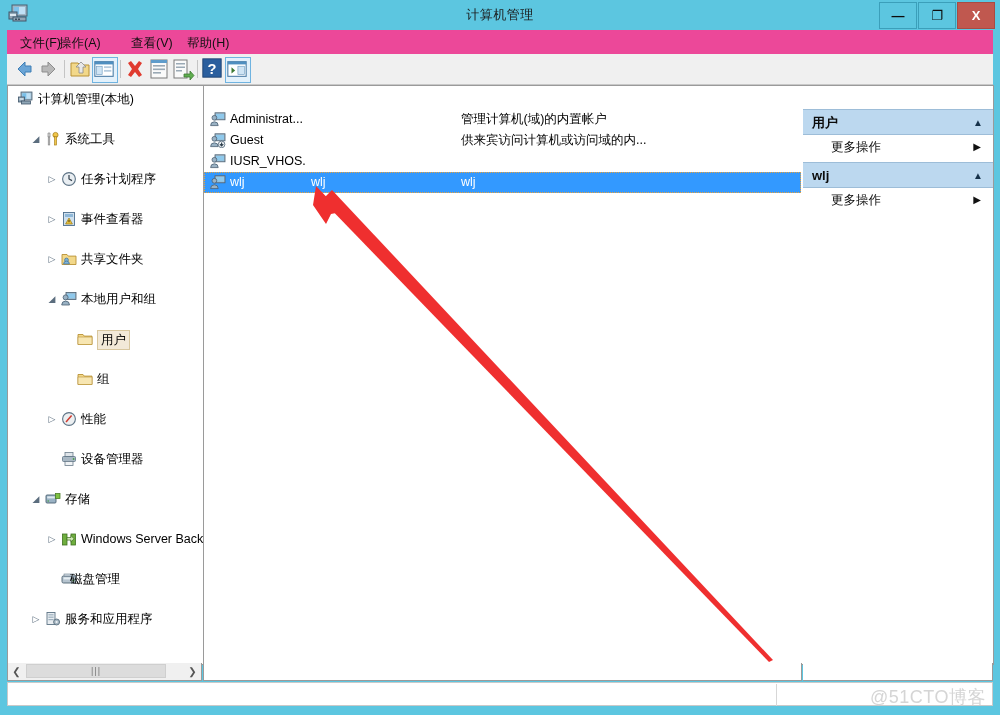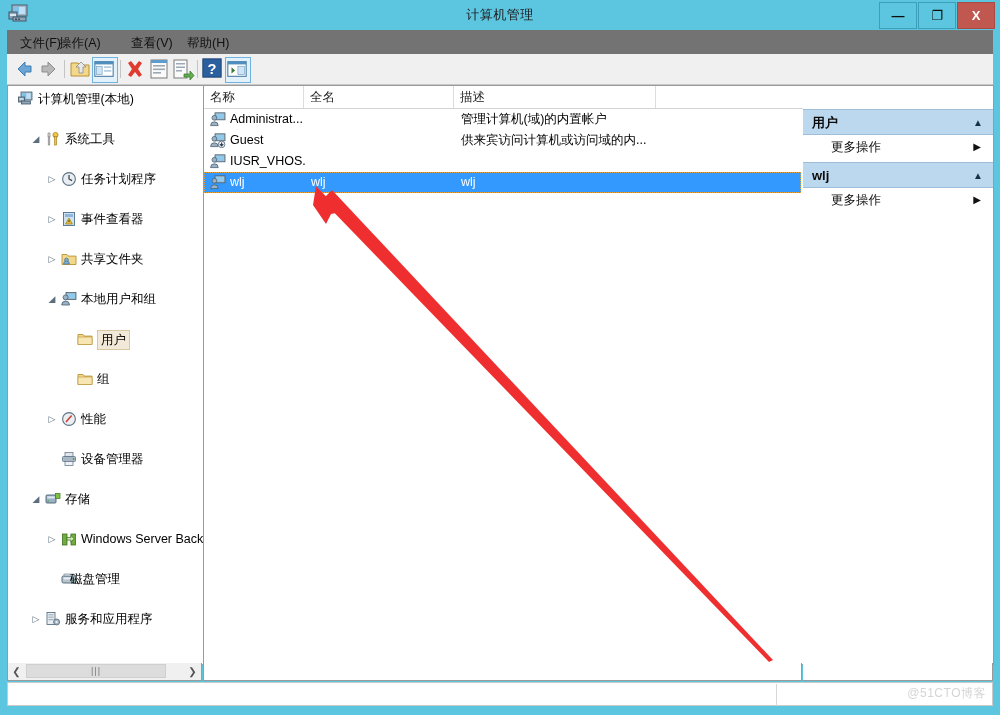--- a/index.html
+++ b/index.html
@@ -29,21 +29,21 @@
   .wbtn{
     width:36px;height:25px;margin-left:1px;
     background:#5cc6e0;border:1px solid #3b9fba;
     display:flex;align-items:center;justify-content:center;
     font-size:13px;color:#0d0d0d;font-weight:bold;
   }
   .wbtn.close{background:#c0584f;border-color:#a94a42;color:#fff;}
   
   .menubar{
     position:absolute;left:7px;top:30px;width:986px;height:24px;
-    background:#737373;border-bottom:1px solid #dcdcdc;
+    background:#ec4899;border-bottom:1px solid #dcdcdc;
   }
   .menu-item{
     position:absolute;top:4px;font-size:12.5px;color:#111;
     padding:1px 4px;white-space:nowrap;
   }
   
   .toolbar{
     position:absolute;left:7px;top:54px;width:986px;height:30px;
     background:#f0f0f0;border-bottom:1px solid #c8c8c8;
   }
@@ -137,21 +137,21 @@
     background:#fff;border:1px solid #9a9a9a;border-top:none;border-left:none;box-sizing:border-box;
   }
   
   .statusbar{
     position:absolute;left:7px;top:682px;width:986px;height:24px;
     background:#fff;border:1px solid #c9c9c9;box-sizing:border-box;
   }
   .status-sep{position:absolute;left:768px;top:1px;width:1px;height:22px;background:#d7d7d7;}
   .watermark{
     position:absolute;right:6px;top:2px;
-    font-size:12px;color:#d5d5d5;letter-spacing:.5px;
+    font-size:18px;color:#d5d5d5;letter-spacing:.5px;
   }
   
   .overlay{position:absolute;left:0;top:0;width:1000px;height:715px;pointer-events:none;}
 </style>
 </head>
 <body>
 
 <div class="window">
 
   <div class="titlebar">
@@ -421,26 +421,20 @@
             <circle cx="11.6" cy="11" r="1.1" fill="#eef2f5"></circle>
           </svg>
         </span>
         <span class="tlabel" style="left:57px">服务和应用程序</span>
       </div>
 
     </div>
   </div>
 
   <div class="pane-list">
-    <div class="lv-head">
-      <div class="lv-col" style="left:0px;width:100px">名称</div>
-      <div class="lv-col" style="left:100px;width:150px">全名</div>
-      <div class="lv-col" style="left:250px;width:202px">描述</div>
-      <div class="lv-col" style="left:452px;width:145px;border-right:none"></div>
-    </div>
 
     <div class="lv-row" style="top:44px">
       <span class="rowicon">
         <svg width="16" height="15" viewBox="0 0 16 15">
           <rect x="5" y="0.8" width="10" height="7" fill="#9fb6c6" stroke="#4a6072" stroke-width="0.8"></rect>
           <rect x="6" y="1.9" width="8" height="4.8" fill="#8fc9ec"></rect>
           <circle cx="4.4" cy="5.8" r="2.4" fill="#9ab2c4" stroke="#4a6072" stroke-width="0.8"></circle>
           <path d="M0.6 13.6 a3.8 3.8 0 0 1 7.6 0 z" fill="#9ab2c4" stroke="#4a6072" stroke-width="0.8"></path>
           <circle cx="11.6" cy="11.4" r="3.3" fill="#f2f6f9" stroke="#4a6072" stroke-width="0.8"></circle>
           <path d="M11.6 9.4 v2.6 M9.9 11.2 l1.7 1.8 l1.7 -1.8" stroke="#2c3e4c" stroke-width="1.1" fill="none"></path>

